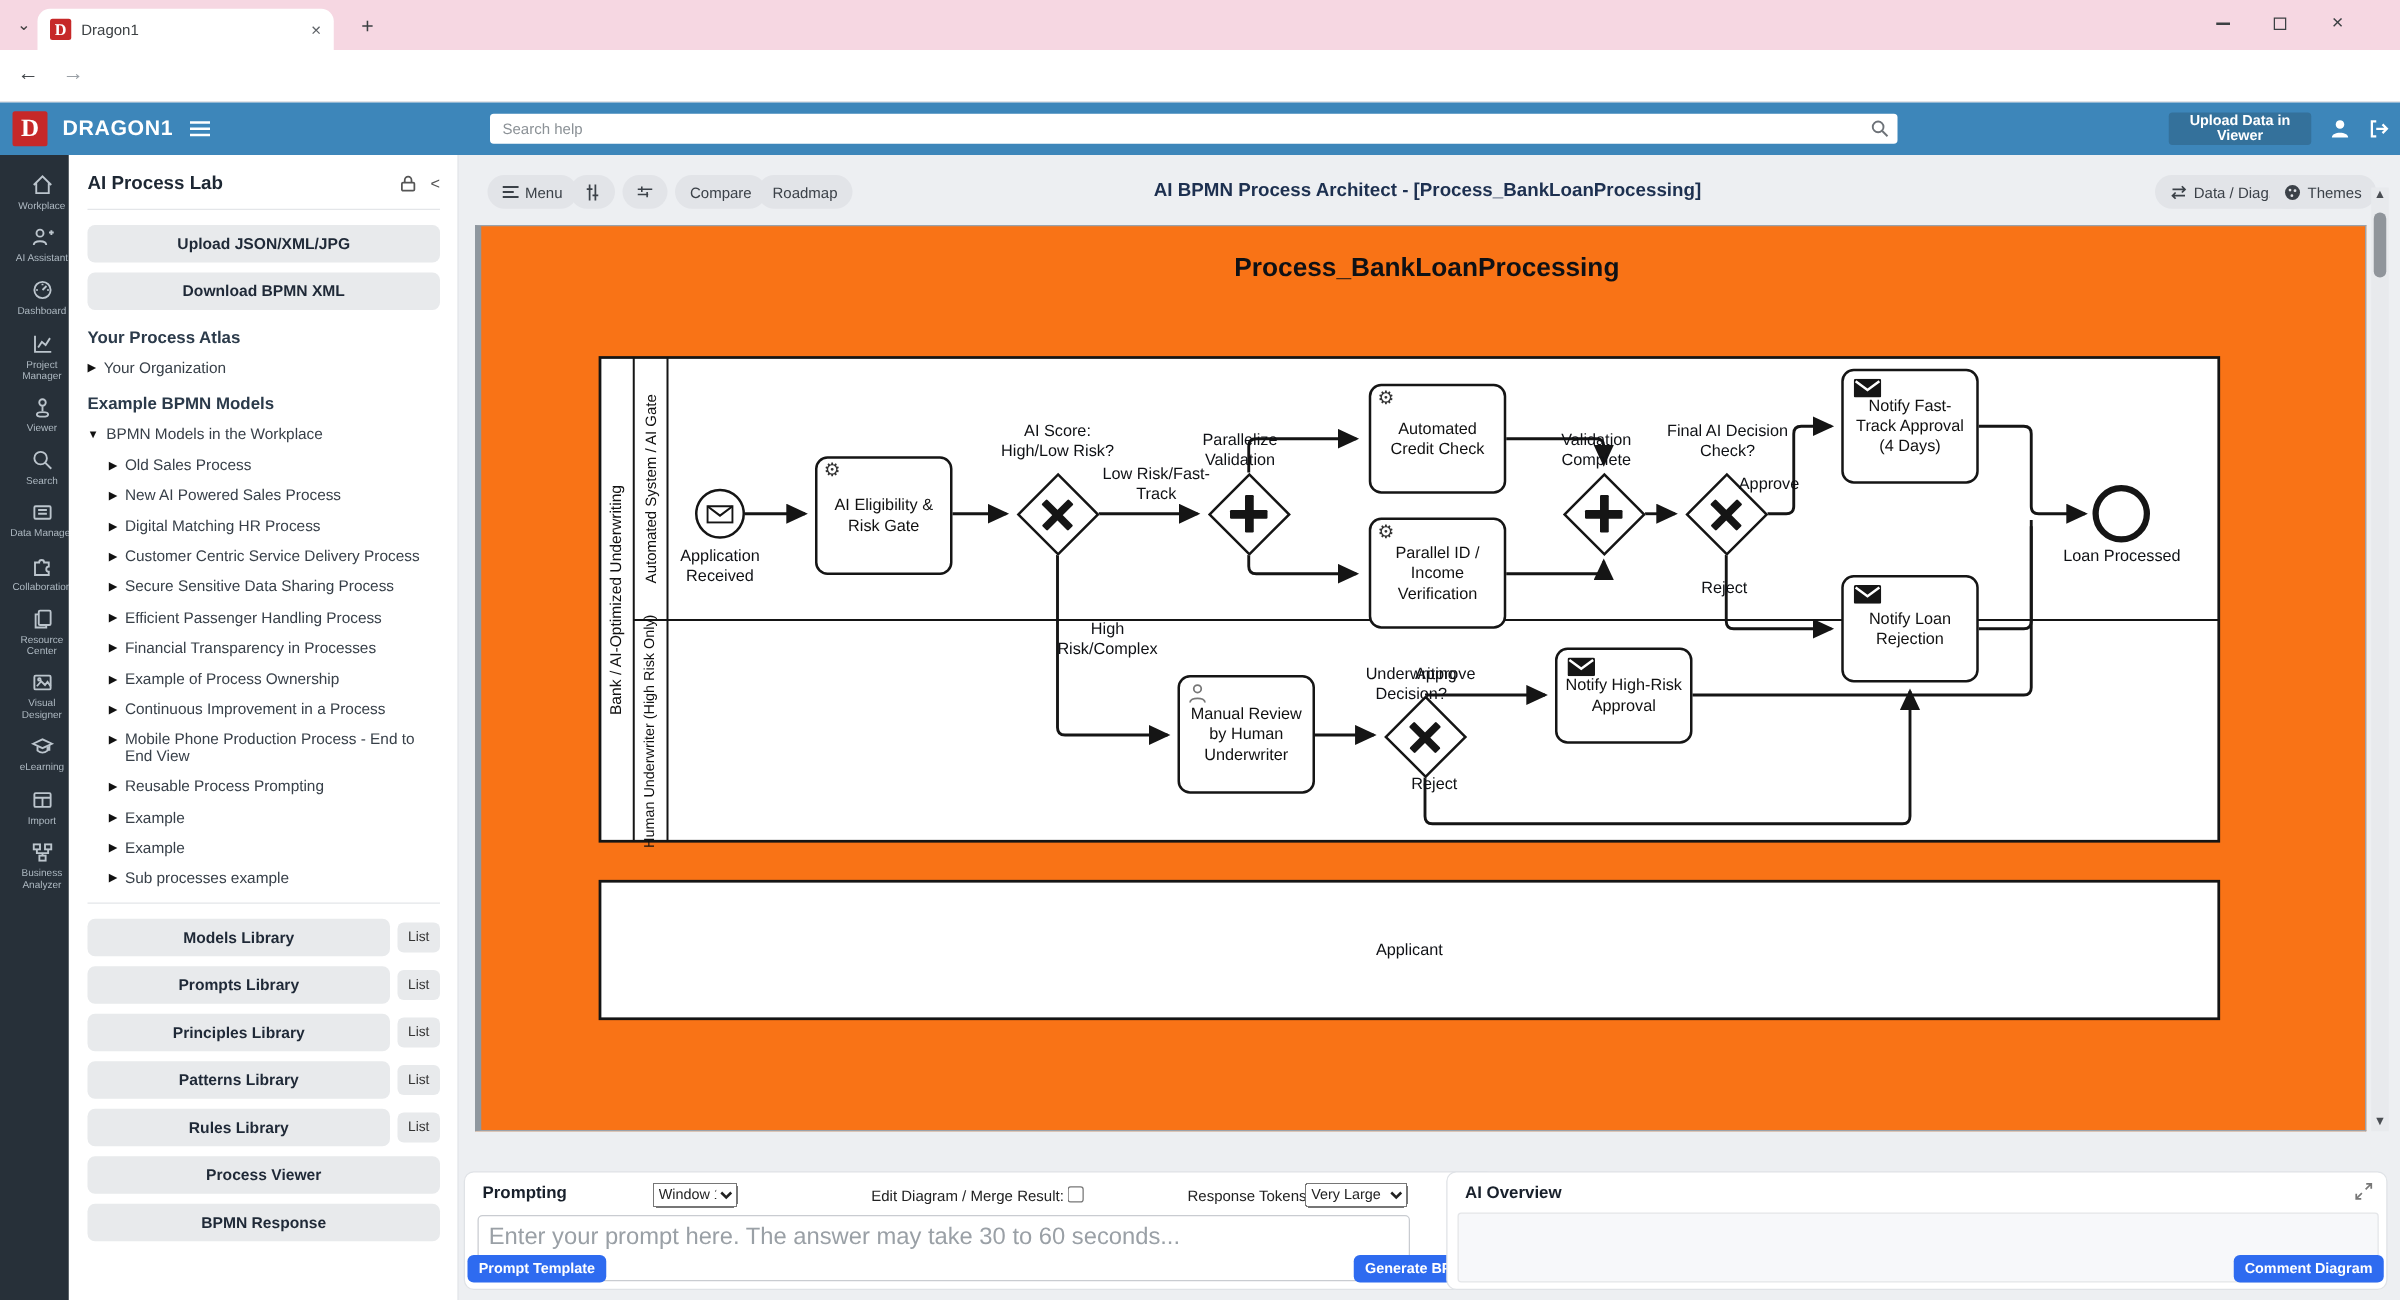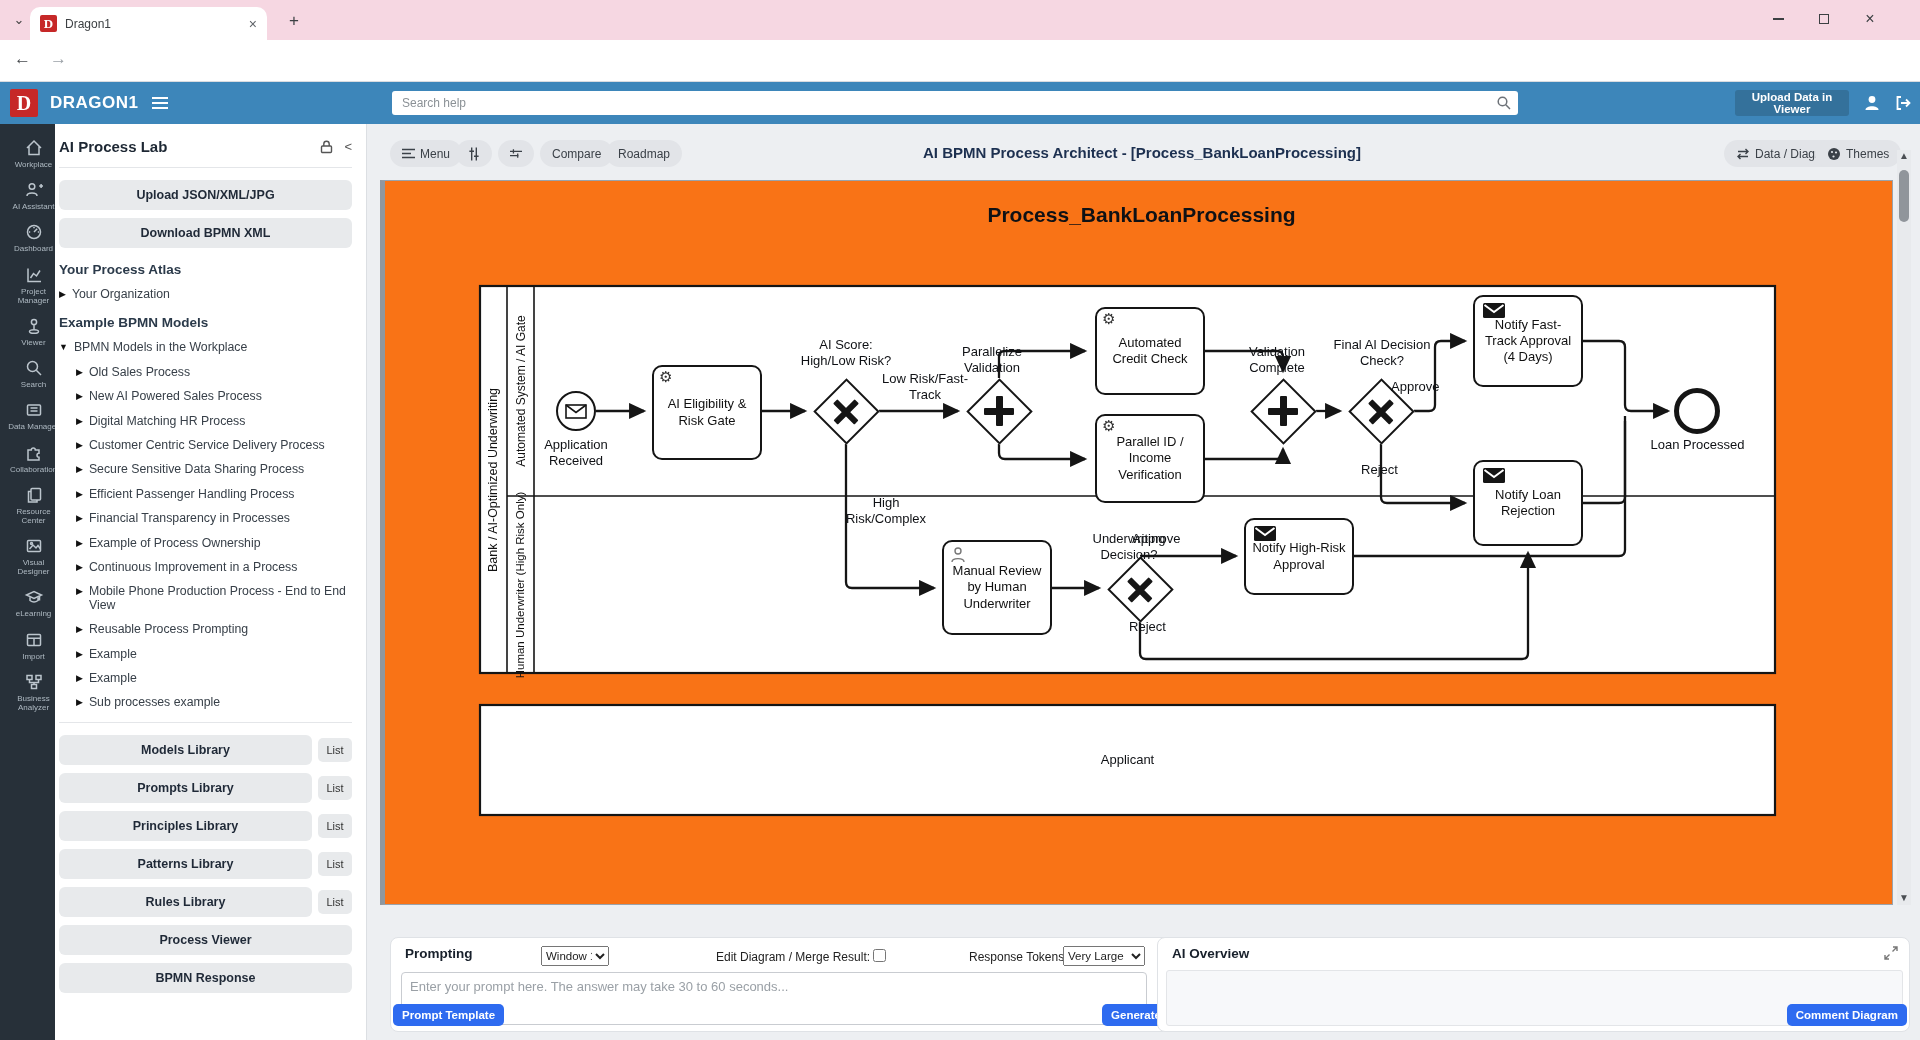--- a/index.html
+++ b/index.html
@@ -33,21 +33,21 @@
   #nav-search::placeholder { color:#8b9196; }
   #upload-viewer-btn { position:absolute; left:1735px; top:8px; width:114px; height:26px; background:#34719b; border:none; border-radius:3px; color:#fff; font-size:11.5px; font-family:inherit; font-weight:bold; }
 
   
   #iconbar { position:absolute; left:0; top:124px; width:67px; height:916px; background:#273039; padding-top:14px; display:flex; flex-direction:column; align-items:center; }
   .sb-item { display:flex; flex-direction:column; align-items:center; margin-bottom:11px; width:55px; }
   .sb-item svg { stroke:#bcc5cd; fill:none; stroke-width:1.5; }
   .sb-label { font-size:8px; color:#aeb9c2; text-align:center; line-height:1.15; margin-top:2px; }
 
   
-  #leftpanel { position:absolute; left:55px; top:124px; width:312px; height:916px; background:#fff; border-right:1px solid #dcdfe3; padding:14px 14px 0 4px; overflow:hidden; }
+  #leftpanel { position:absolute; left:55px; top:124px; width:312px; height:916px; background:#fff; border-right:1px solid #dcdfe3; padding:14px 14px 0 15px; overflow:hidden; }
   #lp-header { display:flex; align-items:center; }
   #lp-title { font-size:15px; font-weight:bold; color:#1d2733; flex:1; }
   .lp-divider { height:1px; background:#e4e6e9; margin:12px 0; }
   .panel-btn { display:block; width:100%; height:30px; background:#e8eaec; border:none; border-radius:6px; font-size:12.5px; font-weight:bold; color:#1f2937; font-family:inherit; margin-bottom:8px; }
   .lp-heading { font-size:13.5px; font-weight:bold; color:#2b3a4a; margin:14px 0 10px 0; }
   .tree-item { font-size:12.3px; color:#384049; margin-bottom:10px; display:flex; align-items:flex-start; }
   .tree-item .tri { font-size:9px; margin-right:6px; color:#111; line-height:1.6; }
   .tree-child { padding-left:17px; }
   .lib-row { display:flex; gap:6px; margin-bottom:8px; }
   .lib-row .panel-btn { flex:1; margin-bottom:0; }
@@ -76,21 +76,21 @@
 
   
   #v-scroll { position:absolute; left:1530px; top:26px; width:14px; height:755px; background:#e8eaed; }
   #v-thumb { position:absolute; left:2px; top:20px; width:10px; height:52px; background:#90959b; border-radius:5px; }
   .scr-arrow { position:absolute; left:0; width:14px; text-align:center; font-size:10px; color:#4a4e53; }
 
   
   .card { position:absolute; top:813px; height:95px; background:#fff; border:1px solid #dfe2e6; border-radius:8px; }
   .card-title { position:absolute; left:14px; top:8px; font-size:13.5px; font-weight:bold; color:#18202b; }
   select { font-family:inherit; font-size:11.5px; color:#222; }
-  #prompt-area { position:absolute; left:10px; top:34px; width:746px; height:53px; border:1px solid #c9ccd1; border-radius:4px; font-family:inherit; font-size:13px; padding:6px 8px; resize:none; color:#333; background:#fff; }
+  #prompt-area { position:absolute; left:10px; top:34px; width:746px; height:53px; border:1px solid #c9ccd1; border-radius:4px; font-family:inherit; font-size:19px; padding:6px 8px; resize:none; color:#333; background:#fff; }
   #prompt-area::placeholder { color:#9aa0a6; }
   .blue-btn { position:absolute; background:#2e6bf0; color:#fff; border:none; border-radius:5px; font-size:11.5px; font-weight:bold; font-family:inherit; height:22px; padding:0 9px; }
   #ai-content { position:absolute; left:8px; top:32px; width:737px; height:56px; background:#f7f8fa; border:1px solid #e3e5e8; border-radius:3px; }
   .hdr-lbl { position:absolute; font-size:12px; color:#222; top:12px; }
 </style>
 </head>
 <body>
 
 <div id="tabstrip">
   <div id="tab-chevron">⌄</div>
@@ -540,21 +540,21 @@
     <div class="dlbl" style="left:747px;top:350px;width:60px;text-align:left;">Approve</div>
     <div class="dlbl" style="left:740px;top:438px;width:45px;">Reject</div>
   </div>
 
   <div id="v-scroll">
     <span class="scr-arrow" style="top:0;">▲</span>
     <div id="v-thumb"></div>
     <span class="scr-arrow" style="top:742px;">▼</span>
   </div>
 
-  <div class="card" style="left:23px;width:826px;">
+  <div class="card" style="left:4px;width:826px;">
     <span class="card-title">Prompting</span>
     <select style="position:absolute;left:150px;top:8px;width:68px;height:20px;"><option>Window 1</option></select>
     <span class="hdr-lbl" style="left:325px;">Edit Diagram / Merge Result:</span>
     <input type="checkbox" style="position: absolute; left: 482px; top: 11px; width: 13px; height: 13px;">
     <span class="hdr-lbl" style="left:578px;">Response Tokens:</span>
     <select style="position:absolute;left:672px;top:8px;width:82px;height:20px;"><option>Very Large</option></select>
     <textarea id="prompt-area" placeholder="Enter your prompt here. The answer may take 30 to 60 seconds..." style=""></textarea>
     <button class="blue-btn" style="left:2px;bottom:5px;">Prompt Template</button>
     <button class="blue-btn" style="right:8px;bottom:5px;">Generate BPMN</button>
   </div>

